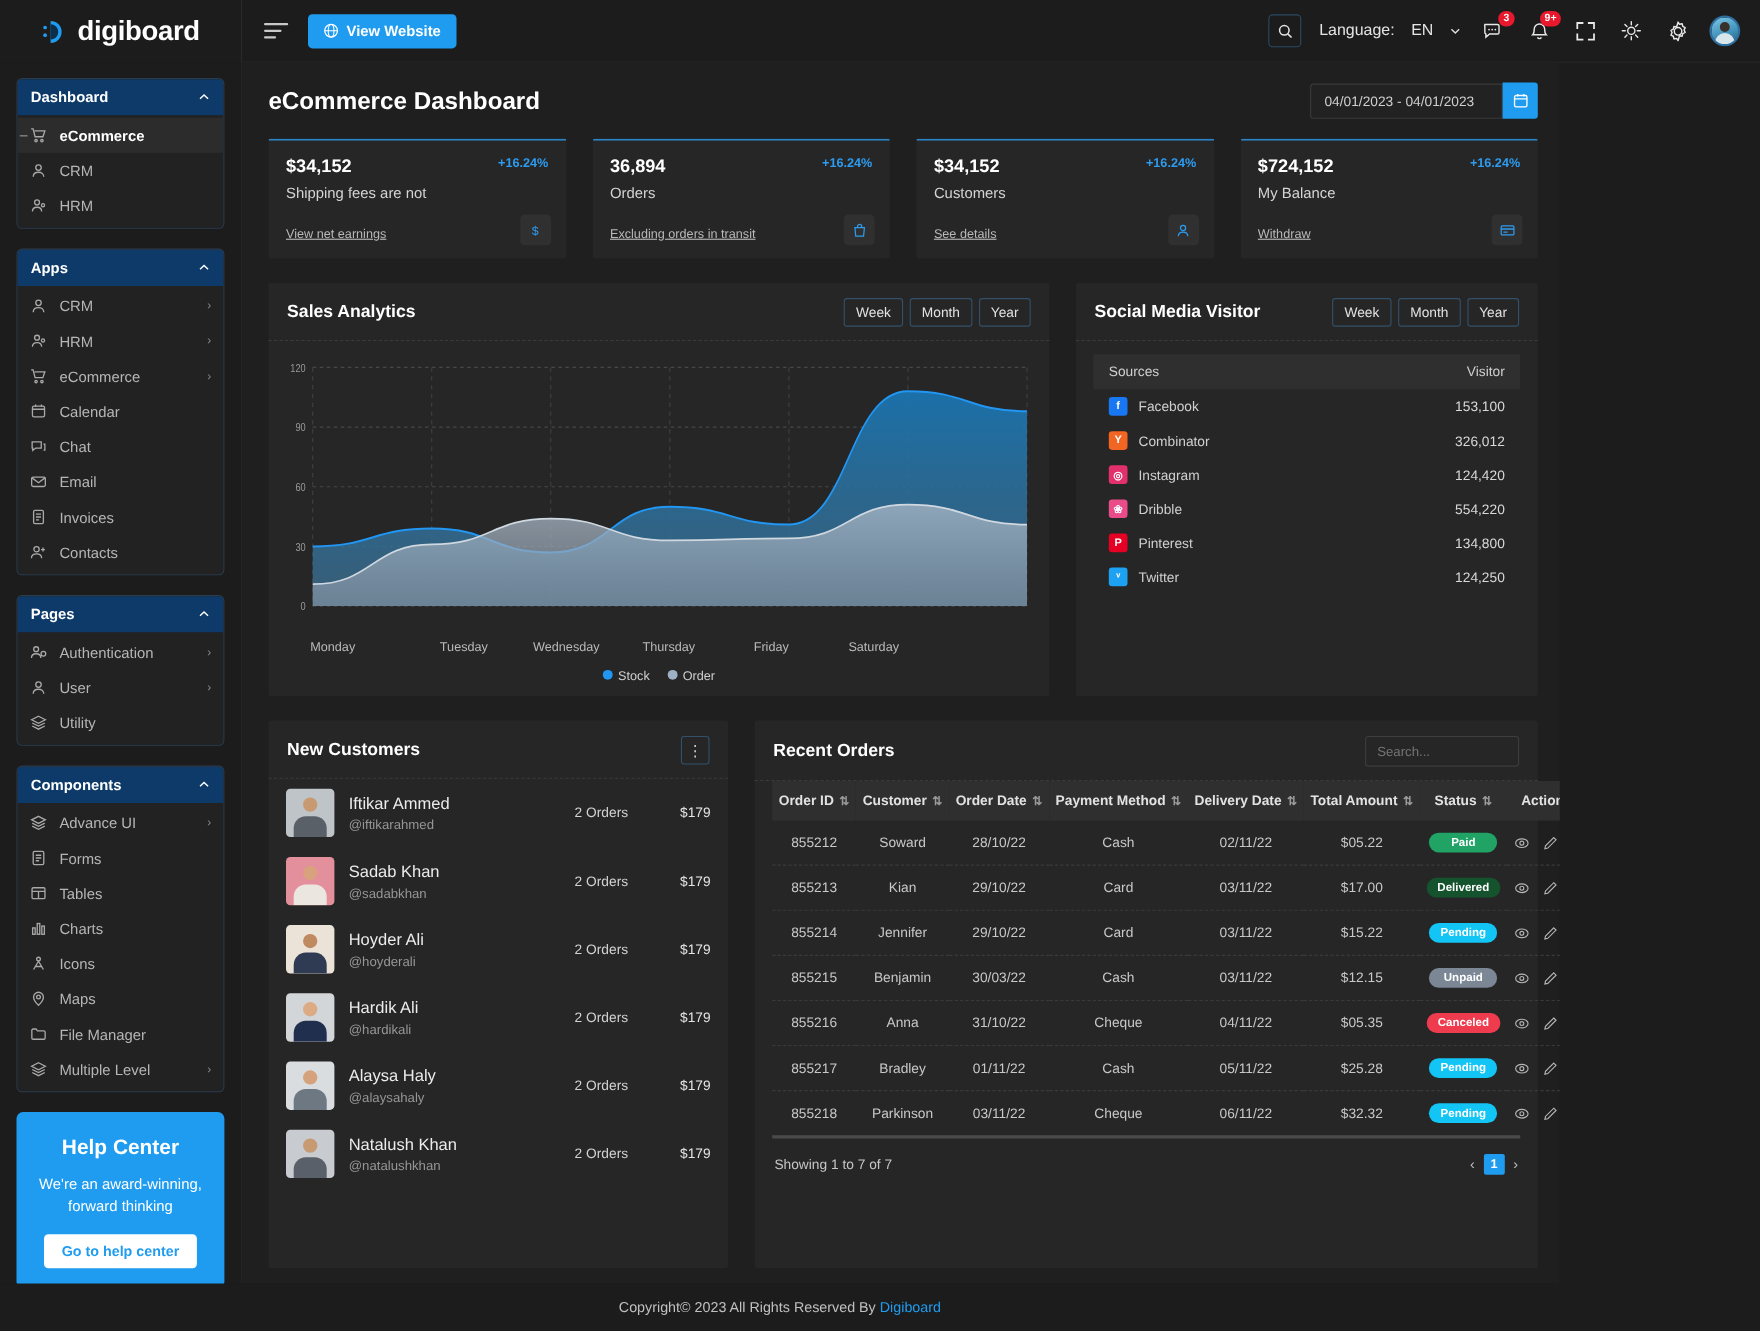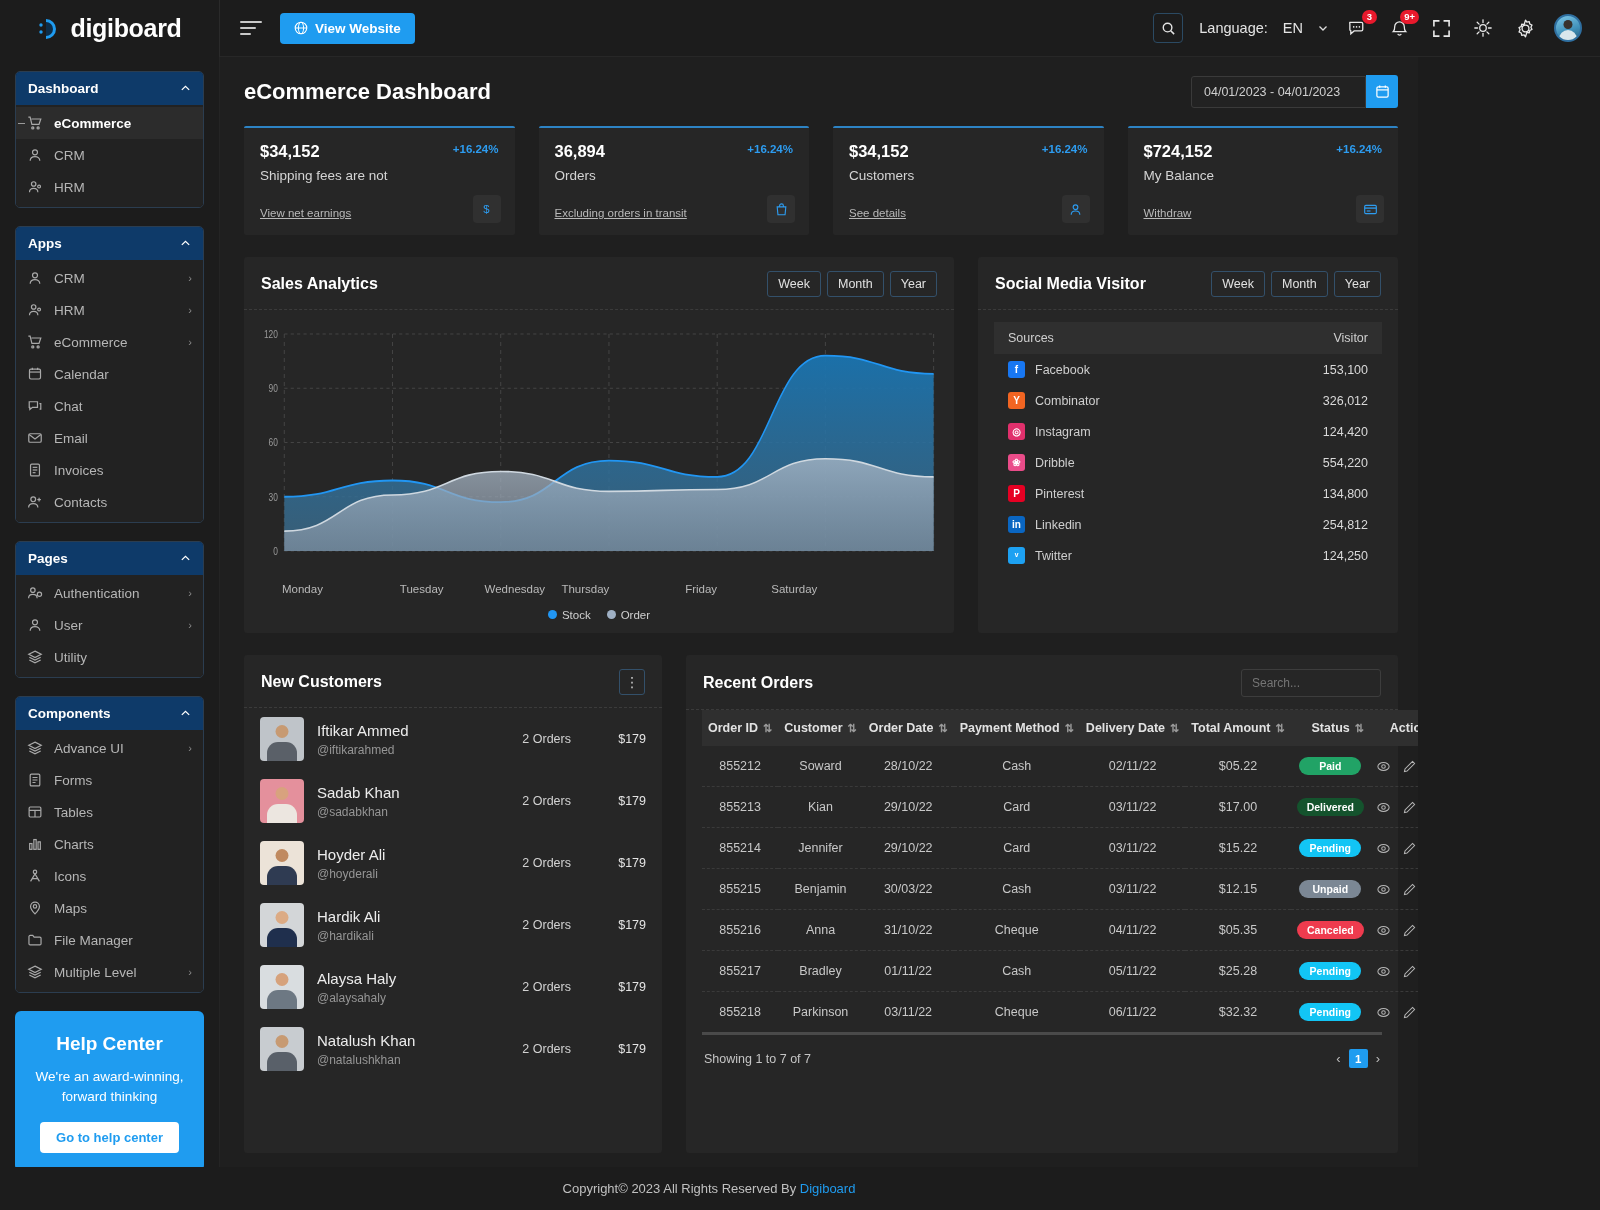--- a/index.html
+++ b/index.html
@@ -157,21 +157,21 @@
 
   
   .orders-panel { flex:1; display:flex; flex-direction:column; min-width:0;}
   .search-inp {
     margin-left:auto; background:#262626; border:1px solid #3d3d3d; color:#bcbcbc;
     font-size:12px; padding:6px 10px; width:140px; border-radius:3px; outline:none; font-family:"Liberation Sans",sans-serif;
   }
   table { width:100%; border-collapse:collapse; }
   thead th {
     background:#2f2f2f; font-size:12.5px; font-weight:700; color:#e2e2e2;
-    padding:11px 6px; text-align:right; white-space:nowrap;
+    padding:11px 6px; text-align:center; white-space:nowrap;
   }
   thead th .sort { color:#9b9b9b; font-size:11px; margin-left:5px;}
   tbody td { font-size:12.5px; color:#c8c8c8; padding:11px 6px; text-align:center; border-bottom:1px dashed #3a3a3a; white-space:nowrap;}
   tbody tr:last-child td { border-bottom:none;}
   .pill { display:inline-block; min-width:62px; padding:3px 10px; border-radius:11px; color:#fff; font-size:10.5px; font-weight:700;}
   .acts { display:flex; gap:11px; justify-content:center; align-items:center;}
   .acts svg { cursor:pointer; }
   .tbl-scroll { border-bottom:3px solid #4a4a4a; margin:0 16px;}
   .tfoot { display:flex; align-items:center; padding:14px 18px 12px; }
   .tfoot .showing { font-size:12.5px; color:#c5c5c5;}
@@ -657,21 +657,21 @@
   </defs>
                 <path d="M 38 172.75 C 105.83333333333333 172.75, 105.83333333333333 156.475, 173.66666666666666 156.475 C 241.5 156.475, 241.5 178.175, 309.3333333333333 178.175 C 377.16666666666663 178.175, 377.16666666666663 136.58333333333331, 445 136.58333333333331 C 512.8333333333333 136.58333333333331, 512.8333333333333 152.85833333333335, 580.6666666666666 152.85833333333335 C 648.5 152.85833333333335, 648.5 31.69999999999999, 716.3333333333334 31.69999999999999 C 784.1666666666667 31.69999999999999, 784.1666666666667 49.78333333333333, 852 49.78333333333333 L 852 227 L 38 227 Z" fill="url(#gStock)"></path>
                 <path d="M 38 172.75 C 105.83333333333333 172.75, 105.83333333333333 156.475, 173.66666666666666 156.475 C 241.5 156.475, 241.5 178.175, 309.3333333333333 178.175 C 377.16666666666663 178.175, 377.16666666666663 136.58333333333331, 445 136.58333333333331 C 512.8333333333333 136.58333333333331, 512.8333333333333 152.85833333333335, 580.6666666666666 152.85833333333335 C 648.5 152.85833333333335, 648.5 31.69999999999999, 716.3333333333334 31.69999999999999 C 784.1666666666667 31.69999999999999, 784.1666666666667 49.78333333333333, 852 49.78333333333333" fill="none" stroke="#2196f3" stroke-width="1.8"></path>
                 <path d="M 38 207.10833333333335 C 105.83333333333333 207.10833333333335, 105.83333333333333 170.94166666666666, 173.66666666666666 170.94166666666666 C 241.5 170.94166666666666, 241.5 147.43333333333334, 309.3333333333333 147.43333333333334 C 377.16666666666663 147.43333333333334, 377.16666666666663 167.325, 445 167.325 C 512.8333333333333 167.325, 512.8333333333333 165.51666666666665, 580.6666666666666 165.51666666666665 C 648.5 165.51666666666665, 648.5 134.775, 716.3333333333334 134.775 C 784.1666666666667 134.775, 784.1666666666667 152.85833333333335, 852 152.85833333333335 L 852 227 L 38 227 Z" fill="url(#gOrder)"></path>
                 <path d="M 38 207.10833333333335 C 105.83333333333333 207.10833333333335, 105.83333333333333 170.94166666666666, 173.66666666666666 170.94166666666666 C 241.5 170.94166666666666, 241.5 147.43333333333334, 309.3333333333333 147.43333333333334 C 377.16666666666663 147.43333333333334, 377.16666666666663 167.325, 445 167.325 C 512.8333333333333 167.325, 512.8333333333333 165.51666666666665, 580.6666666666666 165.51666666666665 C 648.5 165.51666666666665, 648.5 134.775, 716.3333333333334 134.775 C 784.1666666666667 134.775, 784.1666666666667 152.85833333333335, 852 152.85833333333335" fill="none" stroke="#cfd8e0" stroke-width="1.6"></path>
               </svg>
             <div id="x-labels" style="display:flex;justify-content:space-between;padding:4px 6px 0 28px;font-size:11.5px;color:#b9b9b9;">
                 <span style="flex: 1 1 0%; text-align: left;">Monday</span>
                 <span style="flex: 1 1 0%; text-align: center;">Tuesday</span>
                 <span style="flex: 1 1 0%; text-align: center;">Wednesday</span>
-                <span style="flex: 1 1 0%; text-align: left;">Thursday</span>
+                <span style="flex: 1 1 0%; text-align: center;">Thursday</span>
                 <span style="flex: 1 1 0%; text-align: center;">Friday</span>
                 <span style="flex: 1 1 0%; text-align: center;">Saturday</span>
                 <span style="flex: 1 1 0%; text-align: center;"></span>
               </div>
           </div>
           <div class="legend" id="chart-legend">
               <div><span class="dot" style="background:#2196f3"></span><span>Stock</span></div>
               <div><span class="dot" style="background:#9fb0c4"></span><span>Order</span></div>
             </div>
         </div>
@@ -707,25 +707,20 @@
               </div>
               <div class="soc-row">
                 <span class="sico" style="background:#ea4c89">❀</span>
     <span class="nm">Dribble</span>
     <span class="val">554,220</span>
               </div>
               <div class="soc-row">
                 <span class="sico" style="background:#e60023">P</span>
     <span class="nm">Pinterest</span>
     <span class="val">134,800</span>
-              </div>
-              <div class="soc-row">
-                <span class="sico" style="background:#0a66c2">in</span>
-    <span class="nm">Linkedin</span>
-    <span class="val">254,812</span>
               </div>
               <div class="soc-row">
                 <span class="sico" style="background:#1da1f2">ᵛ</span>
     <span class="nm">Twitter</span>
     <span class="val">124,250</span>
               </div>
             </div>
         </div>
       </div>
 

